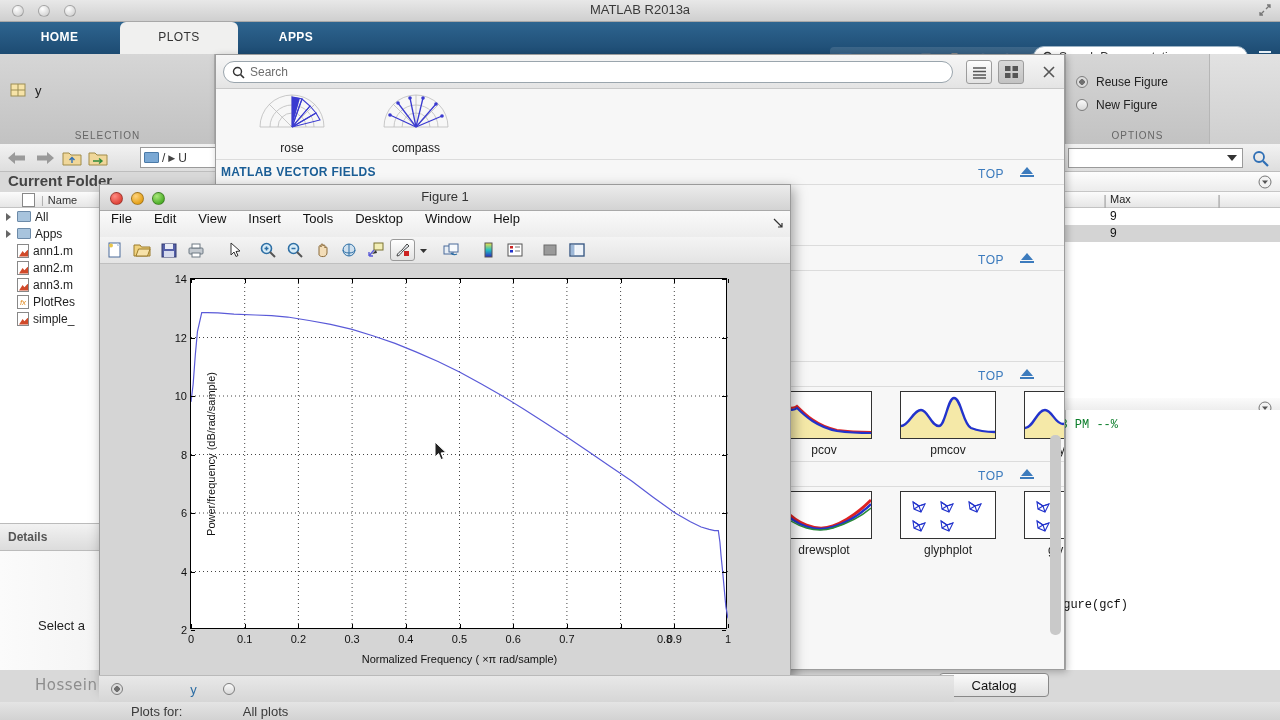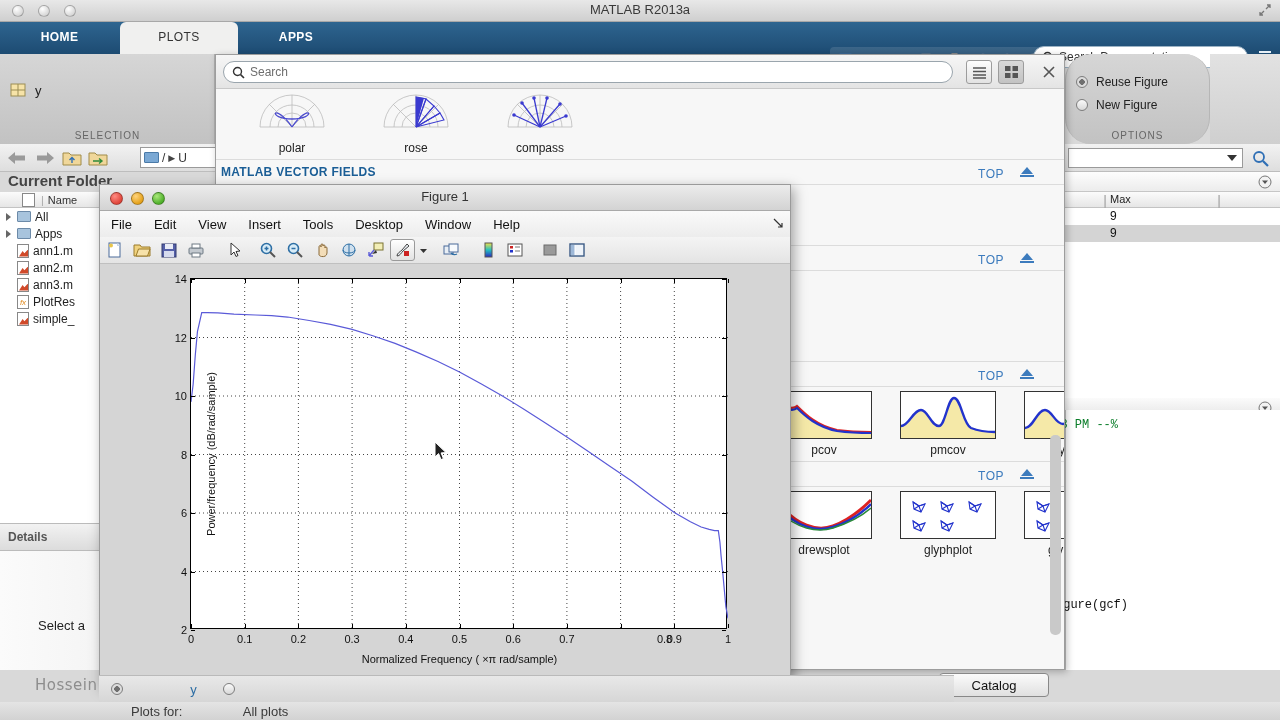--- a/index.html
+++ b/index.html
@@ -147,21 +147,21 @@
      background:#c9c9c9; border-radius:5px; }
   #gal-catalog{ position:absolute; left:723px; top:618px; width:110px; height:24px;
      background:linear-gradient(to bottom,#fbfbfb,#e0e0e0); border:1px solid #888;
      border-radius:4px; font-size:13px; color:#111; display:flex; align-items:center;
      justify-content:center; }
 
   
   #options-group{
     position:absolute; left:1065px; top:54px; width:145px; height:90px;
     background:linear-gradient(to bottom,#d6d6d6,#c2c2c2);
-    border-left:1px solid #b6b6b6; border-right:1px solid #b6b6b6;border-radius:26px;
+    border-left:1px solid #b6b6b6; border-right:1px solid #b6b6b6;
   }
   .radio-row{ position:absolute; left:10px; display:flex; align-items:center; gap:8px;
      font-size:12px; color:#222; }
   #opt-reuse{ top:21px; }
   #opt-new{ top:44px; }
   .radio{ width:12px; height:12px; border-radius:50%; border:1px solid #7d7d7d;
      background:linear-gradient(to bottom,#fafafa,#d8d8d8); }
   .radio.on{ background:radial-gradient(circle at 50% 50%,#6f6f6f 0 38%,#dcdcdc 42%); }
   #options-label{ position:absolute; left:1065px; top:130px; width:145px; text-align:center;
      font-size:10px; letter-spacing:1px; color:#666; }
@@ -207,21 +207,21 @@
   #fig-title{ position:absolute; left:0; top:4px; width:690px; text-align:center;
      font-size:13px; color:#333; }
   .ftraffic{ position:absolute; top:7px; width:13px; height:13px; border-radius:50%;
      border:1px solid rgba(0,0,0,.3); }
   .ftraffic.c{ left:10px; background:radial-gradient(circle at 35% 30%,#ff8b82,#e0453a 70%); }
   .ftraffic.m{ left:31px; background:radial-gradient(circle at 35% 30%,#ffd47e,#e5a21b 70%); }
   .ftraffic.z{ left:52px; background:radial-gradient(circle at 35% 30%,#aae87a,#4fb02b 70%); }
 
   #fig-menubar{ position:absolute; left:0; top:26px; width:690px; height:28px;
      background:linear-gradient(to bottom,#fafafa,#ececec); border-bottom:1px solid #c4c4c4;
-     display:flex; align-items:center; }
+     display:flex; }
   .fmenu{ font-size:13px; color:#111; padding:0 11px; }
   #fig-menu-overflow{ position:absolute; right:6px; top:6px; width:12px; height:12px; }
 
   #fig-toolbar{ position:absolute; left:0; top:52px; width:690px; height:27px;
      background:linear-gradient(to bottom,#f4f4f4,#e4e4e4); border-bottom:1px solid #c0c0c0;
      display:flex; align-items:center; }
   .ftool{ width:25px; height:22px; margin-left:2px; display:flex; align-items:center;
      justify-content:center; border-radius:3px; }
   .ftool.sel{ border:1px solid #9a9a9a; background:linear-gradient(to bottom,#fff,#e2e2e2); }
   .tsep{ width:12px; }
@@ -512,34 +512,20 @@
     </div>
     <svg id="gal-close" viewBox="0 0 16 16">
       <path d="M3 3 L13 13 M13 3 L3 13" stroke="#555" stroke-width="1.6"></path>
     </svg>
   </div>
 
   <div class="gal-scroll">
 
     <div class="gal-sect">
       <div class="thumb-row" style="padding-top:0;">
-        <div class="thumb">
-          <div class="polar-box">
-            <svg width="96" height="40" viewBox="0 0 96 40">
-              <g stroke="#bbb" fill="none" stroke-width="0.8">
-                <path d="M16 38 A32 32 0 0 1 80 38"></path>
-                  <path d="M26 38 A22 22 0 0 1 70 38"></path>
-                <path d="M34 38 A14 14 0 0 1 62 38"></path>
-                <path d="M48 38 L48 6 M48 38 L16 38 M48 38 L80 38 M48 38 L25 15 M48 38 L71 15"></path>
-              </g>
-              <path d="M48 38 C30 12 22 30 48 30 C74 30 66 12 48 38" stroke="#4a4ad0" fill="none" stroke-width="1.3"></path>
-            </svg>
-          </div>
-          <div class="cap">polar</div>
-        </div>
         <div class="thumb">
           <div class="polar-box">
             <svg width="96" height="40" viewBox="0 0 96 40">
               <g stroke="#bbb" fill="none" stroke-width="0.8">
                 <path d="M16 38 A32 32 0 0 1 80 38"></path>
                   <path d="M26 38 A22 22 0 0 1 70 38"></path>
                 <path d="M34 38 A14 14 0 0 1 62 38"></path>
                 <path d="M48 38 L48 6 M48 38 L16 38 M48 38 L80 38 M48 38 L25 15 M48 38 L71 15"></path>
               </g>
               <g stroke="#3a3ad0" fill="none" stroke-width="1.1">

